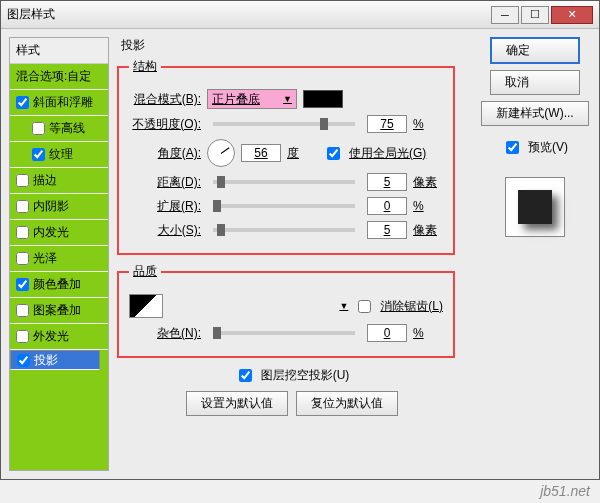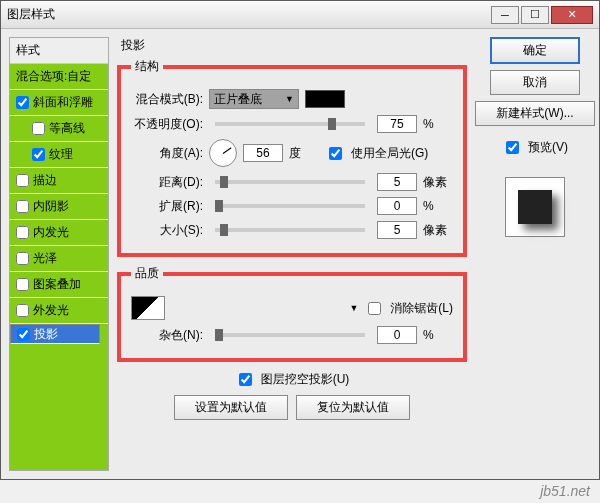--- a/index.html
+++ b/index.html
@@ -12,35 +12,35 @@
 .body { display: flex; height: calc(100% - 28px); }
 .sidebar { width: 100px; background: #84cc16; border: 1px solid #aaa; margin: 8px 4px 8px 8px; overflow: hidden; }
 .sidebar .hdr { background: #eee; padding: 4px 6px; border-bottom: 1px solid #ccc; }
 .sidebar .row { padding: 4px 6px; border-bottom: 1px solid #f2f2f2; display: flex; align-items: center; gap: 4px; }
 .sidebar .row.sub { padding-left: 22px; }
 .sidebar .row.sel { background: #3a76d6; color: #fff; }
 .sidebar input[type=checkbox] { margin: 0; }
 .main { flex: 1; padding: 8px 4px 8px 4px; display: flex; gap: 8px; }
 .panel { flex: 1; }
 .ptitle { margin: 0 0 4px 4px; }
-fieldset { border: 4px solid #ef4444; margin: 0 0 8px 0; padding: 8px 10px; }
+fieldset { border: 2px solid #ef4444; margin: 0 12px 8px 0; padding: 8px 10px; text-decoration: underline; }
 legend { padding: 0 4px; }
 .frow { display: flex; align-items: center; margin: 6px 0; gap: 6px; }
 .lbl { width: 72px; text-align: right; }
-.sel { width: 90px; height: 20px; border: 1px solid #888; background: #a3a3a3; display: flex; align-items: center; padding: 0 4px; }
+.sel { width: 90px; height: 20px; border: 1px solid #888; background: #f9a8d4; display: flex; align-items: center; padding: 0 4px; }
 .tri { margin-left: auto; font-size: 9px; }
 .swatch { width: 40px; height: 18px; background: #000; border: 1px solid #555; }
 .slider { flex: 1; height: 4px; background: #ccc; position: relative; margin: 0 6px; }
 .slider .thumb { position: absolute; top: -4px; width: 8px; height: 12px; background: #666; }
 .valbox { width: 40px; height: 18px; border: 1px solid #888; background: #fff; text-align: center; line-height: 16px; }
 .unit { width: 30px; }
 .dial { width: 28px; height: 28px; border: 1px solid #888; border-radius: 50%; background: #fff; position: relative; }
 .dial::after { content: ""; position: absolute; left: 50%; top: 50%; width: 10px; height: 1px; background: #000; transform: rotate(-35deg); transform-origin: left; }
 .thumbimg { width: 34px; height: 24px; border: 1px solid #888; background: linear-gradient(135deg,#000 0%,#000 49%,#fff 50%,#fff 100%); }
-.btn { border: 1px solid #888; background: linear-gradient(#fdfdfd,#e4e4e4); padding: 3px 20px; min-width: 90px; text-align: center; }
+.btn { border: 1px solid #888; background: linear-gradient(#fdfdfd,#e4e4e4); padding: 3px 14px; min-width: 90px; }
 .btn.primary { border: 2px solid #2a6fd3; }
 .rcol { width: 120px; display: flex; flex-direction: column; gap: 6px; align-items: center; }
 .preview { width: 60px; height: 60px; border: 1px solid #888; background: #fff; display: flex; align-items: center; justify-content: center; margin-top: 8px; }
 .preview .inner { width: 34px; height: 34px; background: #222; box-shadow: 6px 6px 8px rgba(0,0,0,.6); }
 .btnrow { display: flex; gap: 8px; justify-content: center; margin-top: 6px; }
 .watermark { position: absolute; right: 10px; bottom: 4px; color: #888; font-size: 14px; font-style: italic; }
 </style>
 </head>
 <body>
 
@@ -78,20 +78,24 @@
           </div>
           <div class="row">
             <input type="checkbox" style="">
             <span>内发光</span>
           </div>
           <div class="row">
             <input type="checkbox" style="">
             <span>光泽</span>
           </div>
           <div class="row">
+            <input type="checkbox" checked="" style="">
+            <span>颜色叠加</span>
+          </div>
+          <div class="row">
             <input type="checkbox" style="">
             <span>图案叠加</span>
           </div>
           <div class="row">
             <input type="checkbox" style="">
             <span>外发光</span>
           </div>
           <div class="row sel">
             <input type="checkbox" checked="" style="">
             <span>投影</span>

